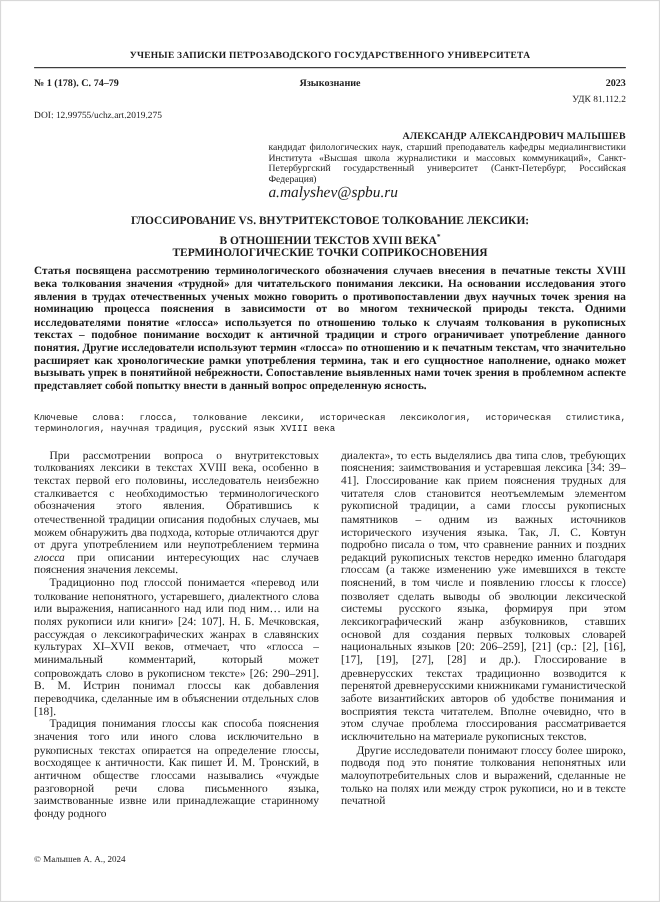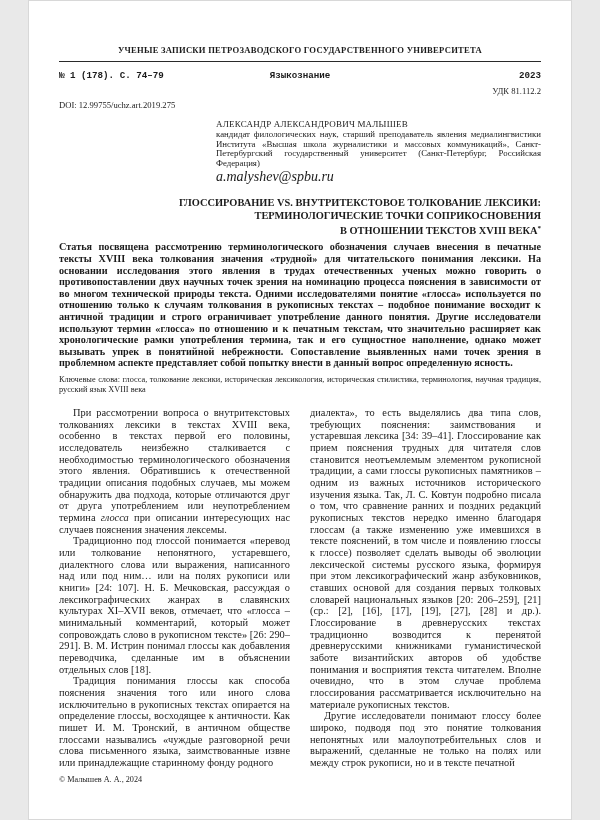--- a/index.html
+++ b/index.html
@@ -1,18 +1,18 @@
 <!DOCTYPE html>
 <html><head>
 <meta charset="utf-8">
 <style>
   html,body{margin:0;padding:0;background:#e9e9e9;}
   .page{
     position:relative;
-    width:544px;height:820px;
+    width:600px;height:820px;
     margin:0 auto;
     background:#ffffff;
     box-sizing:border-box;
     border:1px solid #d8d8d8;
     font-family:"Liberation Serif","DejaVu Serif",serif;
     color:#1b1b1b;
     overflow:hidden;
   }
   .content{padding:0 30px;}
   
@@ -23,71 +23,73 @@
     font-size:8.6px;
     letter-spacing:0.25px;
   }
   .header-rule{
     border:none;border-top:1.2px solid #2a2a2a;
     margin:6px 0 0 0;
   }
   .issue-row{
     display:flex;align-items:baseline;
     margin-top:8px;
-    font-weight:bold;font-size:9.2px;font-family:Liberation Mono, monospace;
+    font-weight:bold;font-size:9.2px;
   }
   .issue-row .left{flex:1;text-align:left;}
   .issue-row .center{flex:1;text-align:center;}
   .issue-row .right{flex:1;text-align:right;}
   .udk{margin-top:5px;font-size:8.6px;text-align:right;}
   .doi{margin-top:4px;font-size:8.6px;}
   
   .author-block{
     width:325px;
     margin-left:auto;
     margin-top:9px;
   }
   .author-name{
-    font-weight:normal;
+    text-align:right;
+    font-weight:bold;
     font-size:9px;
     letter-spacing:0.2px;
   }
   .author-affiliation{
     margin-top:1px;
     text-align:justify;
     font-size:8.8px;
     line-height:9.6px;
   }
   .author-email{
     font-style:italic;
     font-size:14px;
     margin-top:1px;
   }
   
   .article-title{
     margin-top:12px;
-    text-align:right;
+    text-align:center;
     font-weight:bold;
     font-size:10.4px;
     line-height:12.2px;
   }
   .article-title sup{font-size:7px;}
   
   .abstract{
     margin-top:4px;
     text-align:justify;
     font-size:10.2px;
     line-height:11.6px;
     font-weight:bold;
   }
   .keywords{
-    margin-top:6px;
+    margin-top:19px;
     text-align:justify;
     font-size:8.3px;
     line-height:9.6px;
+    font-family:Liberation Mono, monospace;
   }
   
   .columns{
     display:flex;
     gap:20px;
     margin-top:13px;
     height:362px;
   }
   .col{
     flex:1;
@@ -117,28 +119,28 @@
       <span class="left">№ 1 (178). С. 74–79</span>
       <span class="center">Языкознание</span>
       <span class="right">2023</span>
     </div>
 
     <div class="udk">УДК 81.112.2</div>
     <div class="doi">DOI: 12.99755/uchz.art.2019.275</div>
 
     <div class="author-block">
       <div class="author-name">АЛЕКСАНДР АЛЕКСАНДРОВИЧ МАЛЫШЕВ</div>
-      <div class="author-affiliation">кандидат филологических наук, старший преподаватель явления медиалингвистики Института «Высшая школа журналистики и массовых коммуникаций», Санкт-Петербургский государственный университет (Санкт-Петербург, Российская Федерация)</div>
+      <div class="author-affiliation">кандидат филологических наук, старший преподаватель кафедры медиалингвистики Института «Высшая школа журналистики и массовых коммуникаций», Санкт-Петербургский государственный университет (Санкт-Петербург, Российская Федерация)</div>
       <div class="author-email">a.malyshev@spbu.ru</div>
     </div>
 
     <div class="article-title">
       <div>ГЛОССИРОВАНИЕ VS. ВНУТРИТЕКСТОВОЕ ТОЛКОВАНИЕ ЛЕКСИКИ:</div>
+      <div><span>В ОТНОШЕНИИ ТЕКСТОВ XVIII ВЕКА</span><sup>*</sup></div>
       <div>ТЕРМИНОЛОГИЧЕСКИЕ ТОЧКИ СОПРИКОСНОВЕНИЯ</div>
-      <div><span>В ОТНОШЕНИИ ТЕКСТОВ XVIII ВЕКА</span><sup>*</sup></div>
     </div>
 
     <div class="abstract">Статья посвящена рассмотрению терминологического обозначения случаев внесения в печатные тексты XVIII века толкования значения «трудной» для читательского понимания лексики. На основании исследования этого явления в трудах отечественных ученых можно говорить о противопоставлении двух научных точек зрения на номинацию процесса пояснения в зависимости от во многом технической природы текста. Одними исследователями понятие «глосса» используется по отношению только к случаям толкования в рукописных текстах – подобное понимание восходит к античной традиции и строго ограничивает употребление данного понятия. Другие исследователи используют термин «глосса» по отношению и к печатным текстам, что значительно расширяет как хронологические рамки употребления термина, так и его сущностное наполнение, однако может вызывать упрек в понятийной небрежности. Сопоставление выявленных нами точек зрения в проблемном аспекте представляет собой попытку внести в данный вопрос определенную ясность.</div>
 
     <div class="keywords"><span>Ключевые слова: </span><span>глосса, толкование лексики, историческая лексикология, историческая стилистика, терминология, научная традиция, русский язык XVIII века</span></div>
 
     <div class="columns">
       <div class="col">
           <p><span>При рассмотрении вопроса о внутритекстовых толкованиях лексики в текстах XVIII века, особенно в текстах первой его половины, исследователь неизбежно сталкивается с необходимостью терминологического обозначения этого явления. Обратившись к отечественной традиции описания подобных случаев, мы можем обнаружить два подхода, которые отличаются друг от друга употреблением или неупотреблением термина </span><span style="font-style: italic;">глосса</span><span> при описании интересующих нас случаев пояснения значения лексемы.</span></p>
           <p><span>Традиционно под глоссой понимается «перевод или толкование непонятного, устаревшего, диалектного слова или выражения, написанного над или под ним… или на полях рукописи или книги» [24: 107]. Н. Б. Мечковская, рассуждая о лексикографических жанрах в славянских культурах XI–XVII веков, отмечает, что «глосса – минимальный комментарий, который может сопровождать слово в рукописном тексте» [26: 290–291]. В. М. Истрин понимал глоссы как добавления переводчика, сделанные им в объяснении отдельных слов [18].</span></p>

